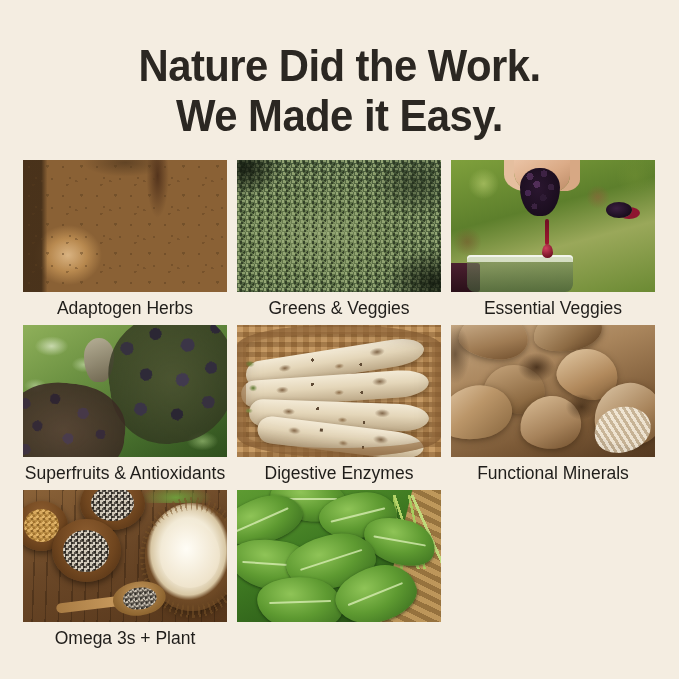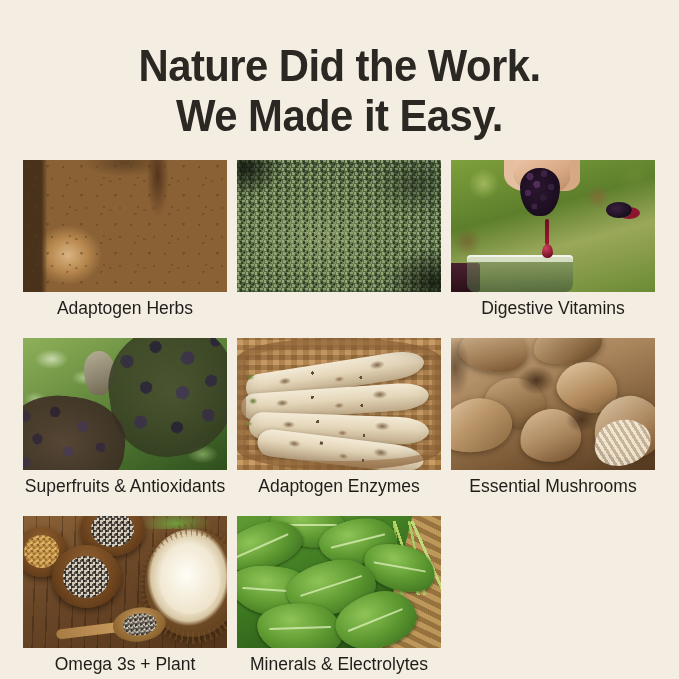--- a/index.html
+++ b/index.html
@@ -57,21 +57,21 @@
     width: 204px;
     height: 132px;
     overflow: hidden;
     background: #8b7a5e;
   }
   .thumb .layer {
     position: absolute;
     inset: 0;
   }
   .caption {
-    height: 46px;
+    height: 33px;
     line-height: 33px;
     text-align: center;
     font-size: 17.5px;
     color: #1f1d1a;
     font-family: "Liberation Sans", sans-serif;
     white-space: nowrap;
   }
 
   
   .art-herbs {
@@ -529,35 +529,36 @@
         <div class="layer speck"></div>
       </div>
       <div class="caption">Adaptogen Herbs</div>
     </div>
 
     <div class="cell">
       <div class="thumb art-greens">
         <div class="layer grain"></div>
         <div class="layer shade"></div>
       </div>
+      <div class="caption">Greens &amp; Veggies</div>
     </div>
 
     <div class="cell">
       <div class="thumb art-vitamins">
         <div class="layer bokeh"></div>
         <div class="barrel"></div>
         <div class="barrel-berry"></div>
         <div class="jar"></div>
         <div class="glass"></div>
         <div class="hand"></div>
         <div class="berry"></div>
         <div class="drip"></div>
         <div class="droplet"></div>
       </div>
-      <div class="caption">Digestive Vitamins</div>
+      <div class="caption">Essential Veggies</div>
     </div>
 
     <div class="cell">
       <div class="thumb art-acai">
         <div class="layer leaves"></div>
         <div class="bird"></div>
         <div class="cluster-a"></div>
         <div class="cluster-b"></div>
       </div>
       <div class="caption">Superfruits &amp; Antioxidants</div>
@@ -567,36 +568,36 @@
     <div class="cell">
       <div class="thumb art-enzymes">
         <div class="layer weave"></div>
         <div class="root r1"></div>
         <div class="root r2"></div>
         <div class="root r3"></div>
         <div class="root r4"></div>
         <div class="tops"></div>
         <div class="layer rim"></div>
       </div>
-      <div class="caption">Adaptogen Enzymes</div>
+      <div class="caption">Digestive Enzymes</div>
     </div>
 
     <div class="cell">
       <div class="thumb art-mushrooms">
         <div class="frond f6"></div>
         <div class="frond f7"></div>
         <div class="frond f4"></div>
         <div class="frond f2"></div>
         <div class="frond f1"></div>
         <div class="frond f3"></div>
         <div class="frond f5"></div>
         <div class="pale"></div>
         <div class="layer darkgap"></div>
       </div>
-      <div class="caption">Essential Mushrooms</div>
+      <div class="caption">Functional Minerals</div>
     </div>
 
     <div class="cell">
       <div class="thumb art-omega">
         <div class="layer boards"></div>
         <div class="greens"></div>
         <div class="bowl b3"></div>
         <div class="bowl b1"></div>
         <div class="bowl b2"></div>
         <div class="coconut">
@@ -617,17 +618,16 @@
         <div class="stems"></div>
         <div class="leaf l2"></div>
         <div class="leaf l3"></div>
         <div class="leaf l8"></div>
         <div class="leaf l1"></div>
         <div class="leaf l4"></div>
         <div class="leaf l5"></div>
         <div class="leaf l6"></div>
         <div class="leaf l7"></div>
       </div>
-      <div class="caption">Minerals &amp; Electrolytes</div>
     </div>
 
   </div>
 </div>
 
 </body></html>

